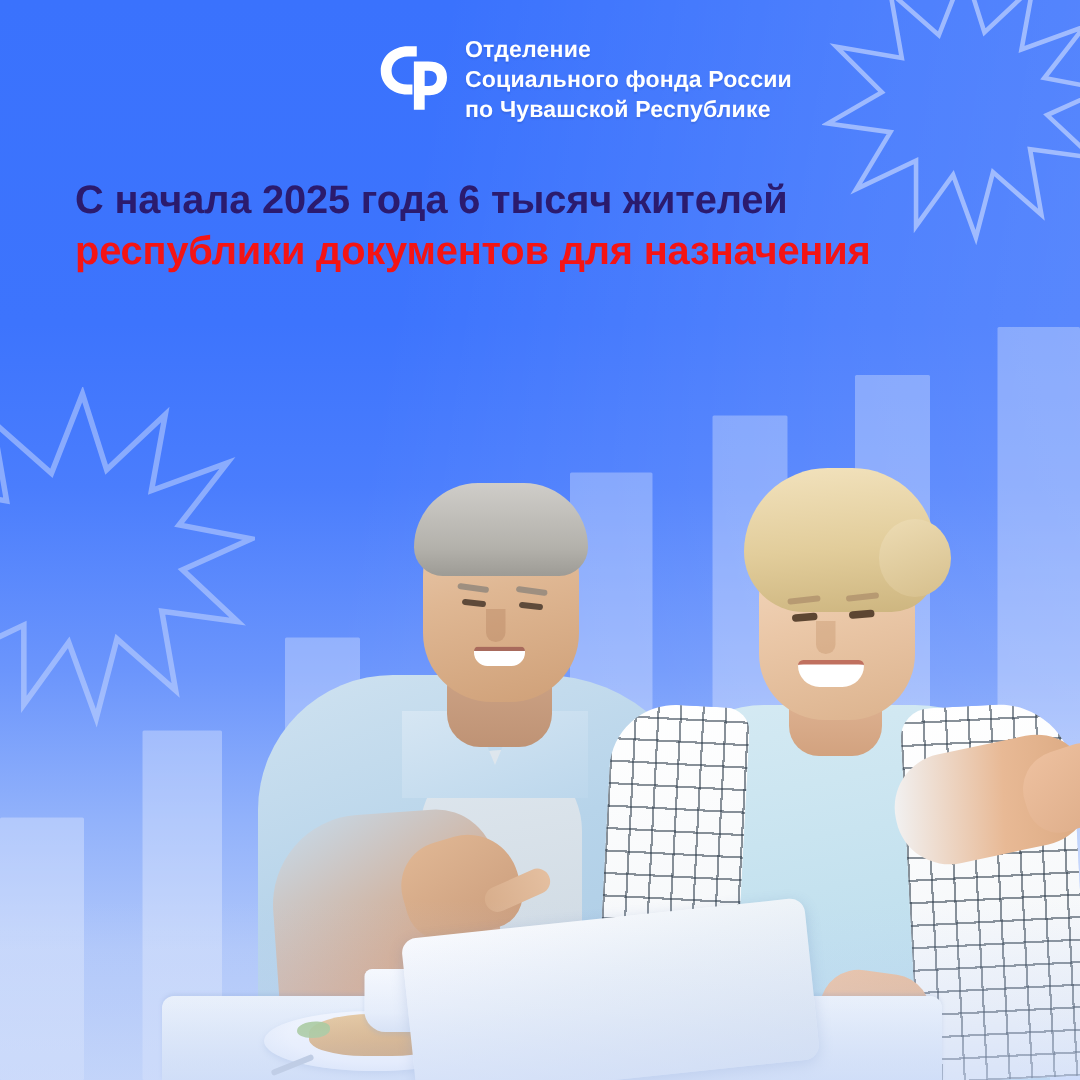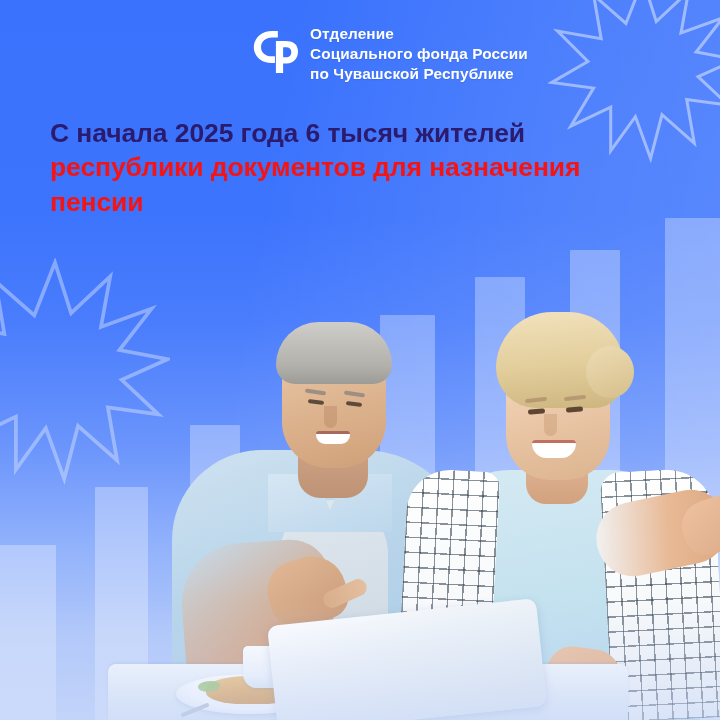--- a/index.html
+++ b/index.html
@@ -332,16 +332,15 @@
       </svg>
     </div>
     <div id="org-name">Отделение
 Социального фонда России
 по Чувашской Республике</div>
   </div>
 
   <div id="headline">
     <span class="ln c0">С начала 2025 года 6 тысяч жителей</span>
     <span class="ln c3">республики документов для назначения</span>
-    <span class="ln c4">пенсии</span>
   </div>
 
 </div>
 
 </body></html>

